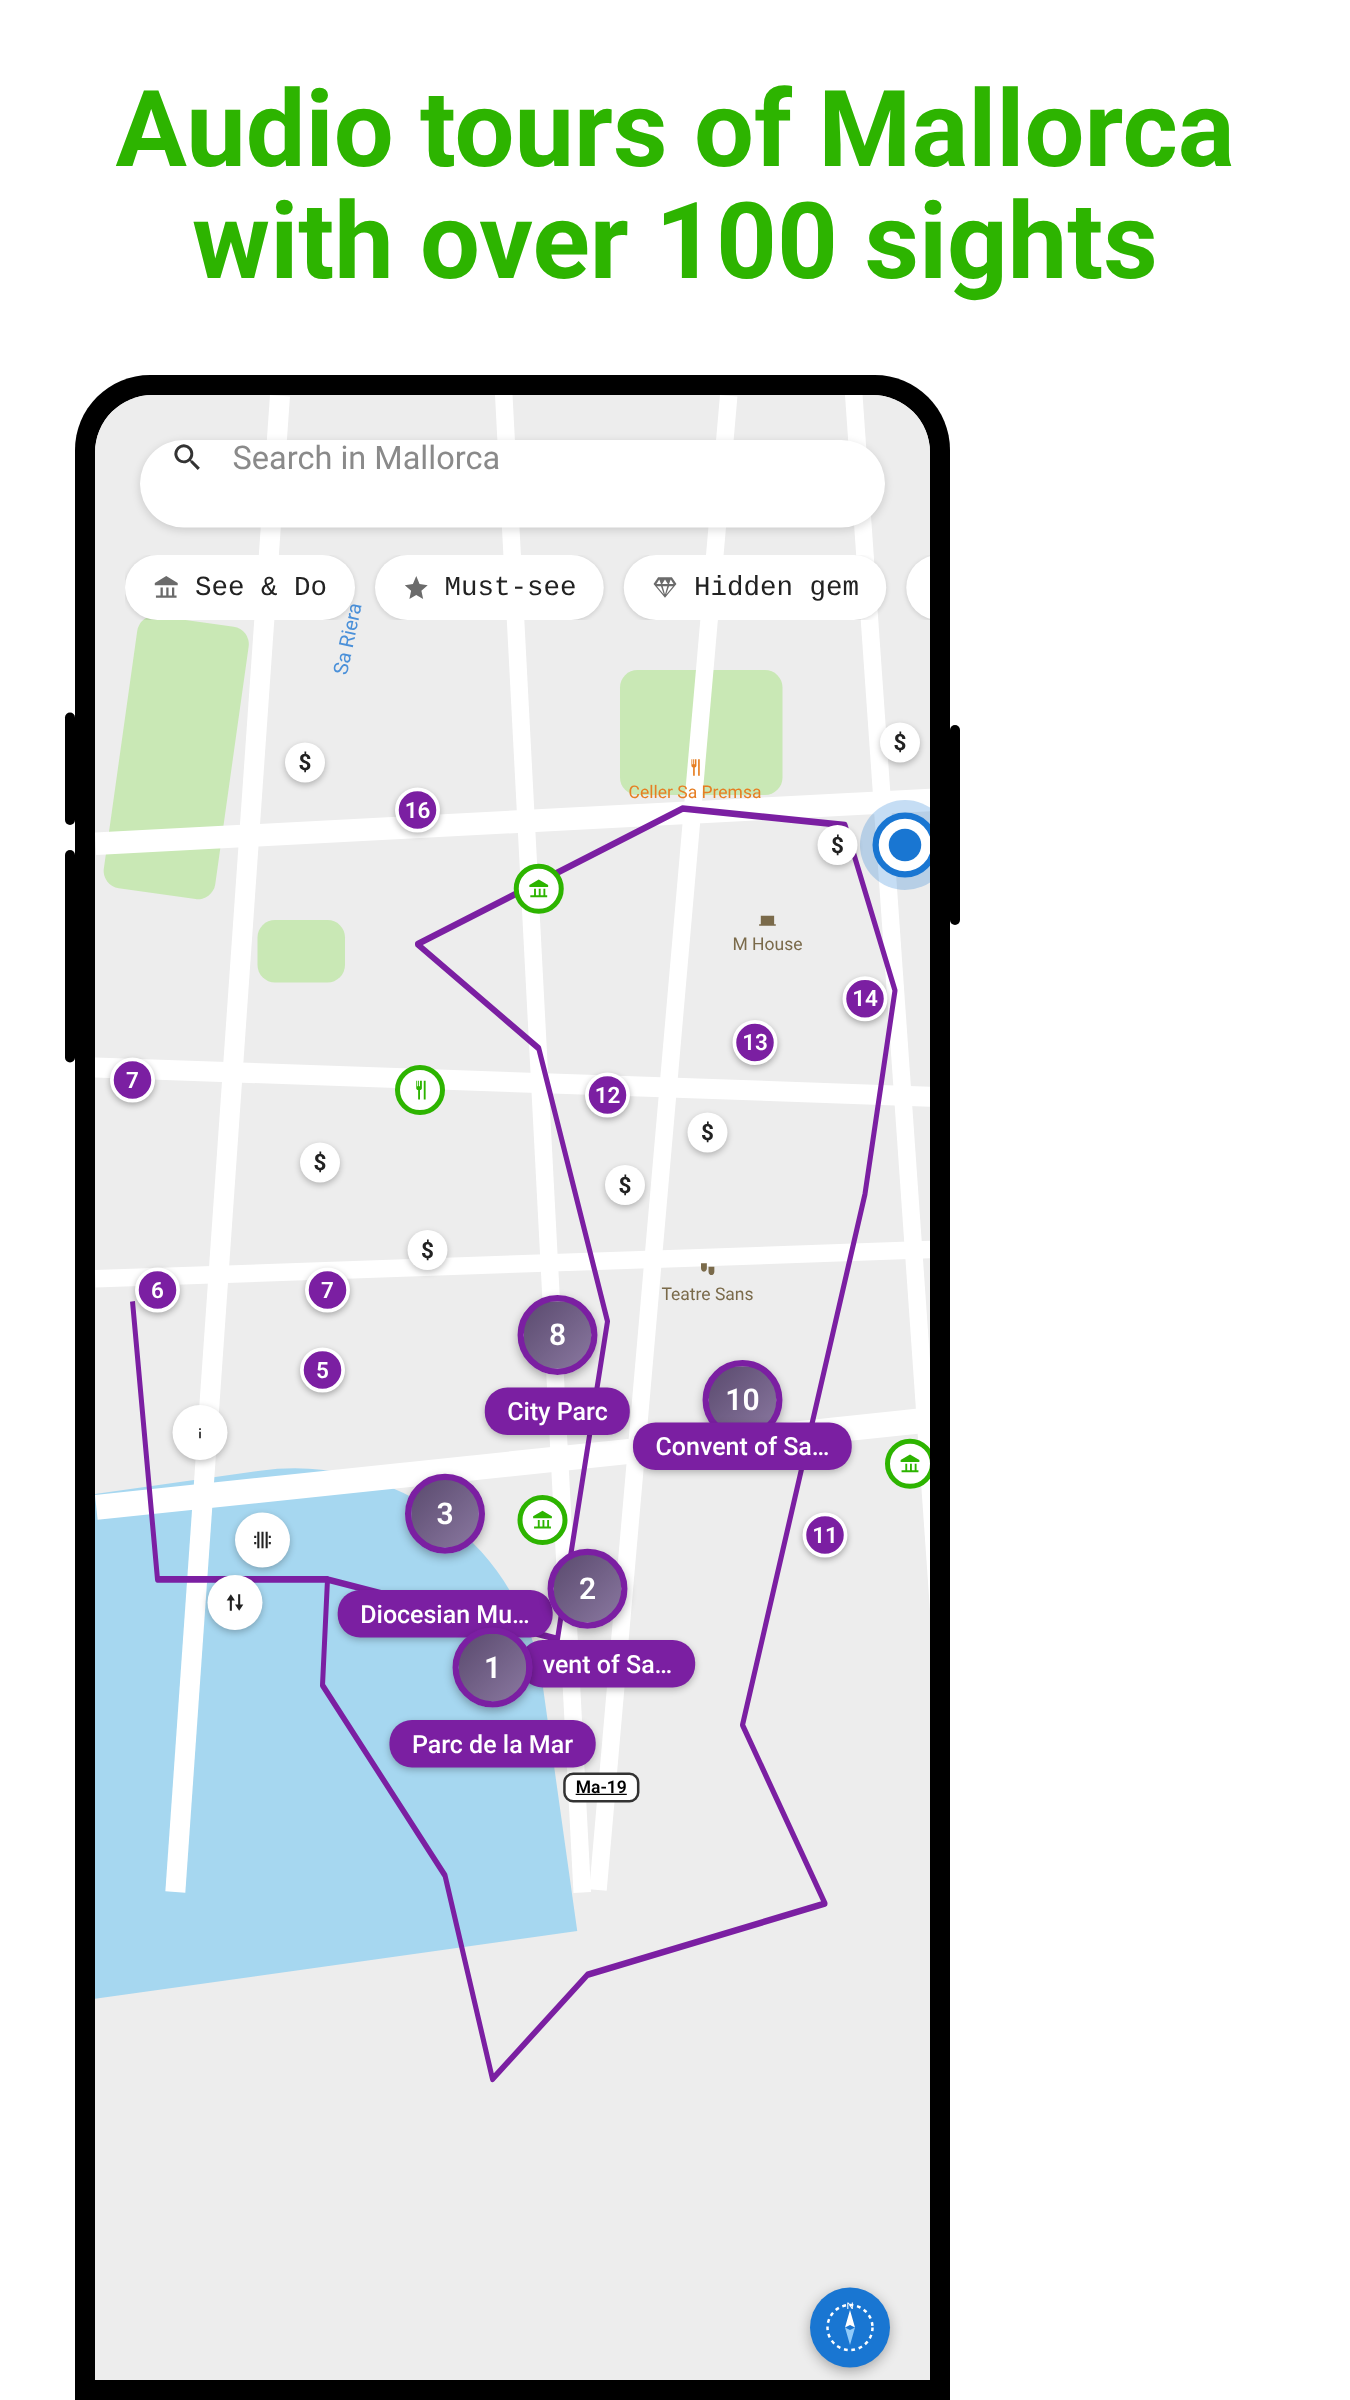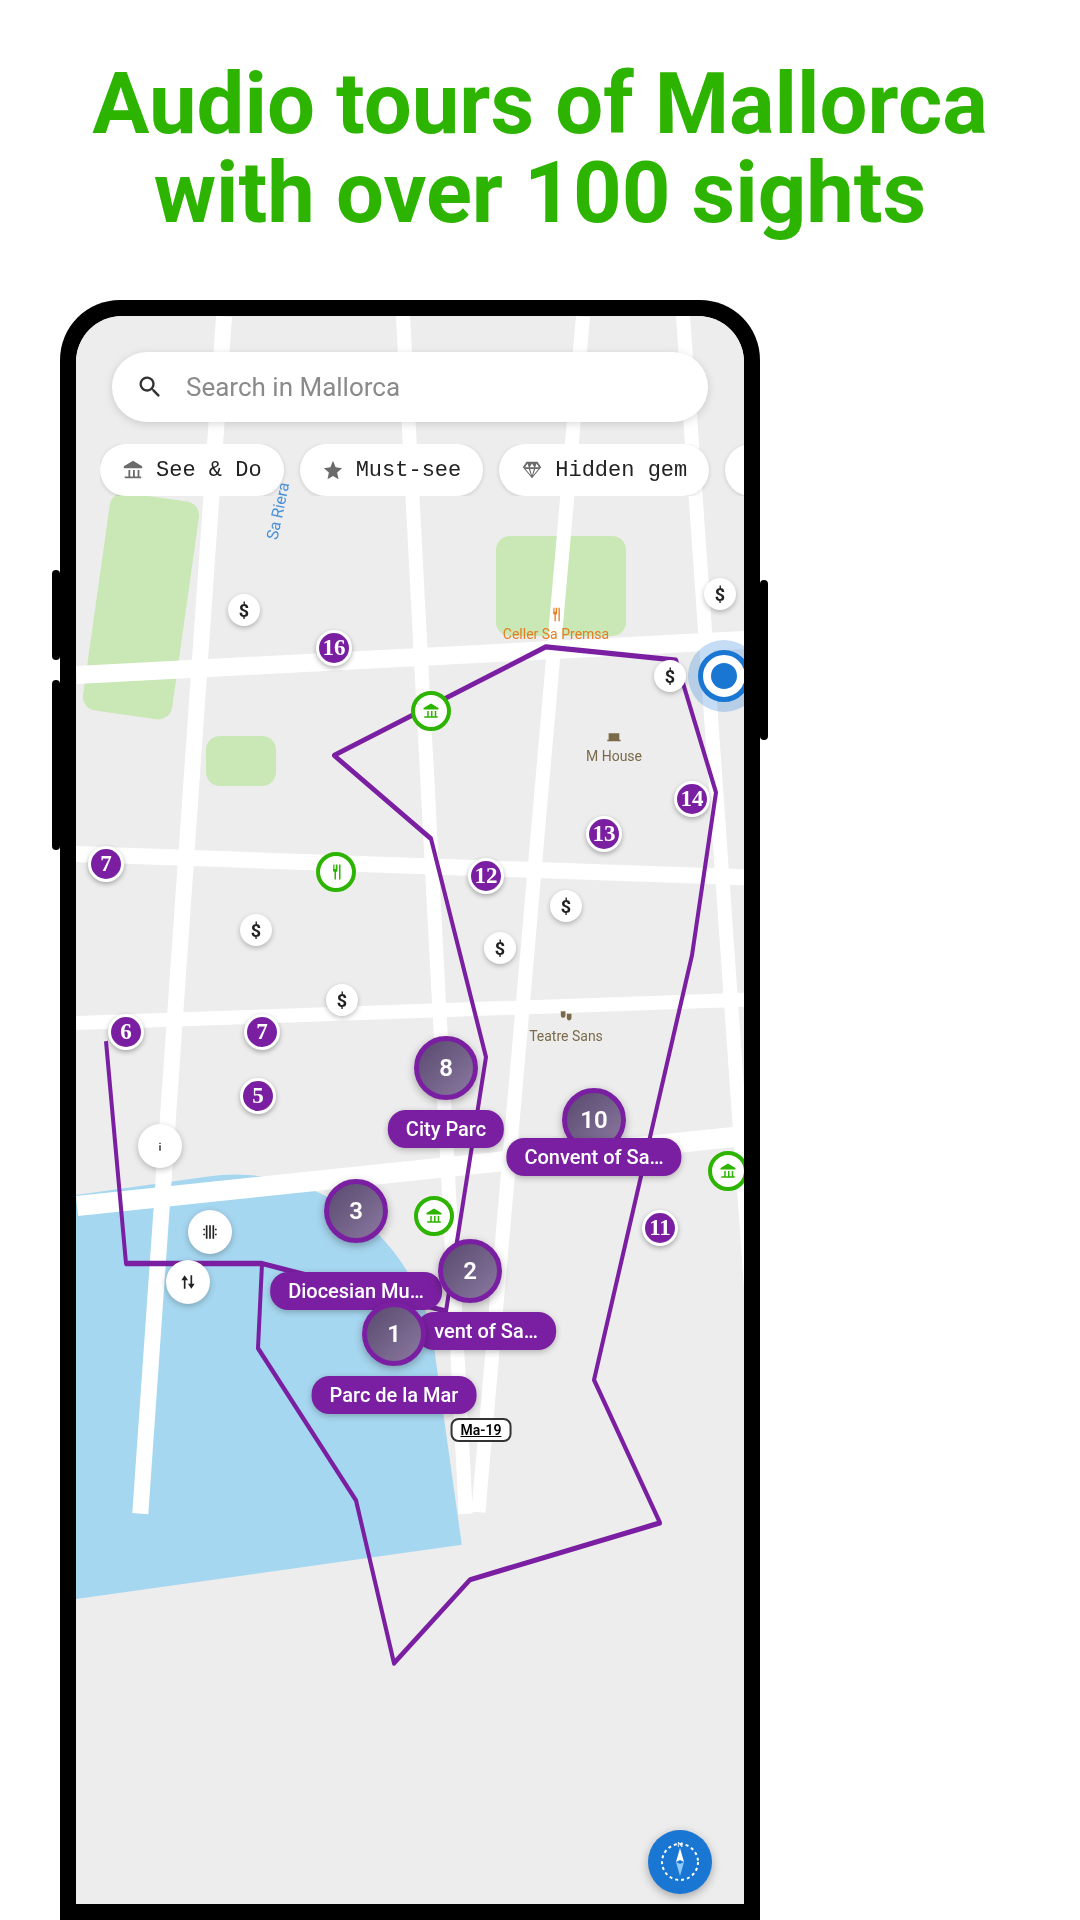--- a/index.html
+++ b/index.html
@@ -68,21 +68,20 @@
 
 .search-bar {
   position: absolute;
   top: 36px;
   left: 36px;
   right: 36px;
   height: 70px;
   background: #fff;
   border-radius: 35px;
   display: flex;
-  align-items: center;
   padding: 0 24px;
   box-shadow: 0 2px 8px rgba(0,0,0,0.15);
 }
 .search-icon {
   width: 28px; height: 28px;
   margin-right: 22px;
 }
 .search-placeholder {
   color: #8a8a8a;
   font-size: 26px;
@@ -125,26 +124,25 @@
 
 .marker-dot {
   position: absolute;
   width: 36px; height: 36px;
   border-radius: 50%;
   background: #7b1fa2;
   color: #fff;
   display: flex;
   align-items: center;
   justify-content: center;
-  font-size: 23px;
+  font-size: 18px;
   font-weight: 600;
   border: 3px solid #fff;
   box-shadow: 0 2px 5px rgba(0,0,0,0.3);
   transform: translate(-50%, -50%);
-  font-family: Liberation Serif, serif;
 }
 .marker-circle {
   position: absolute;
   width: 32px; height: 32px;
   border-radius: 50%;
   background: #fff;
   display: flex;
   align-items: center;
   justify-content: center;
   font-size: 18px;

